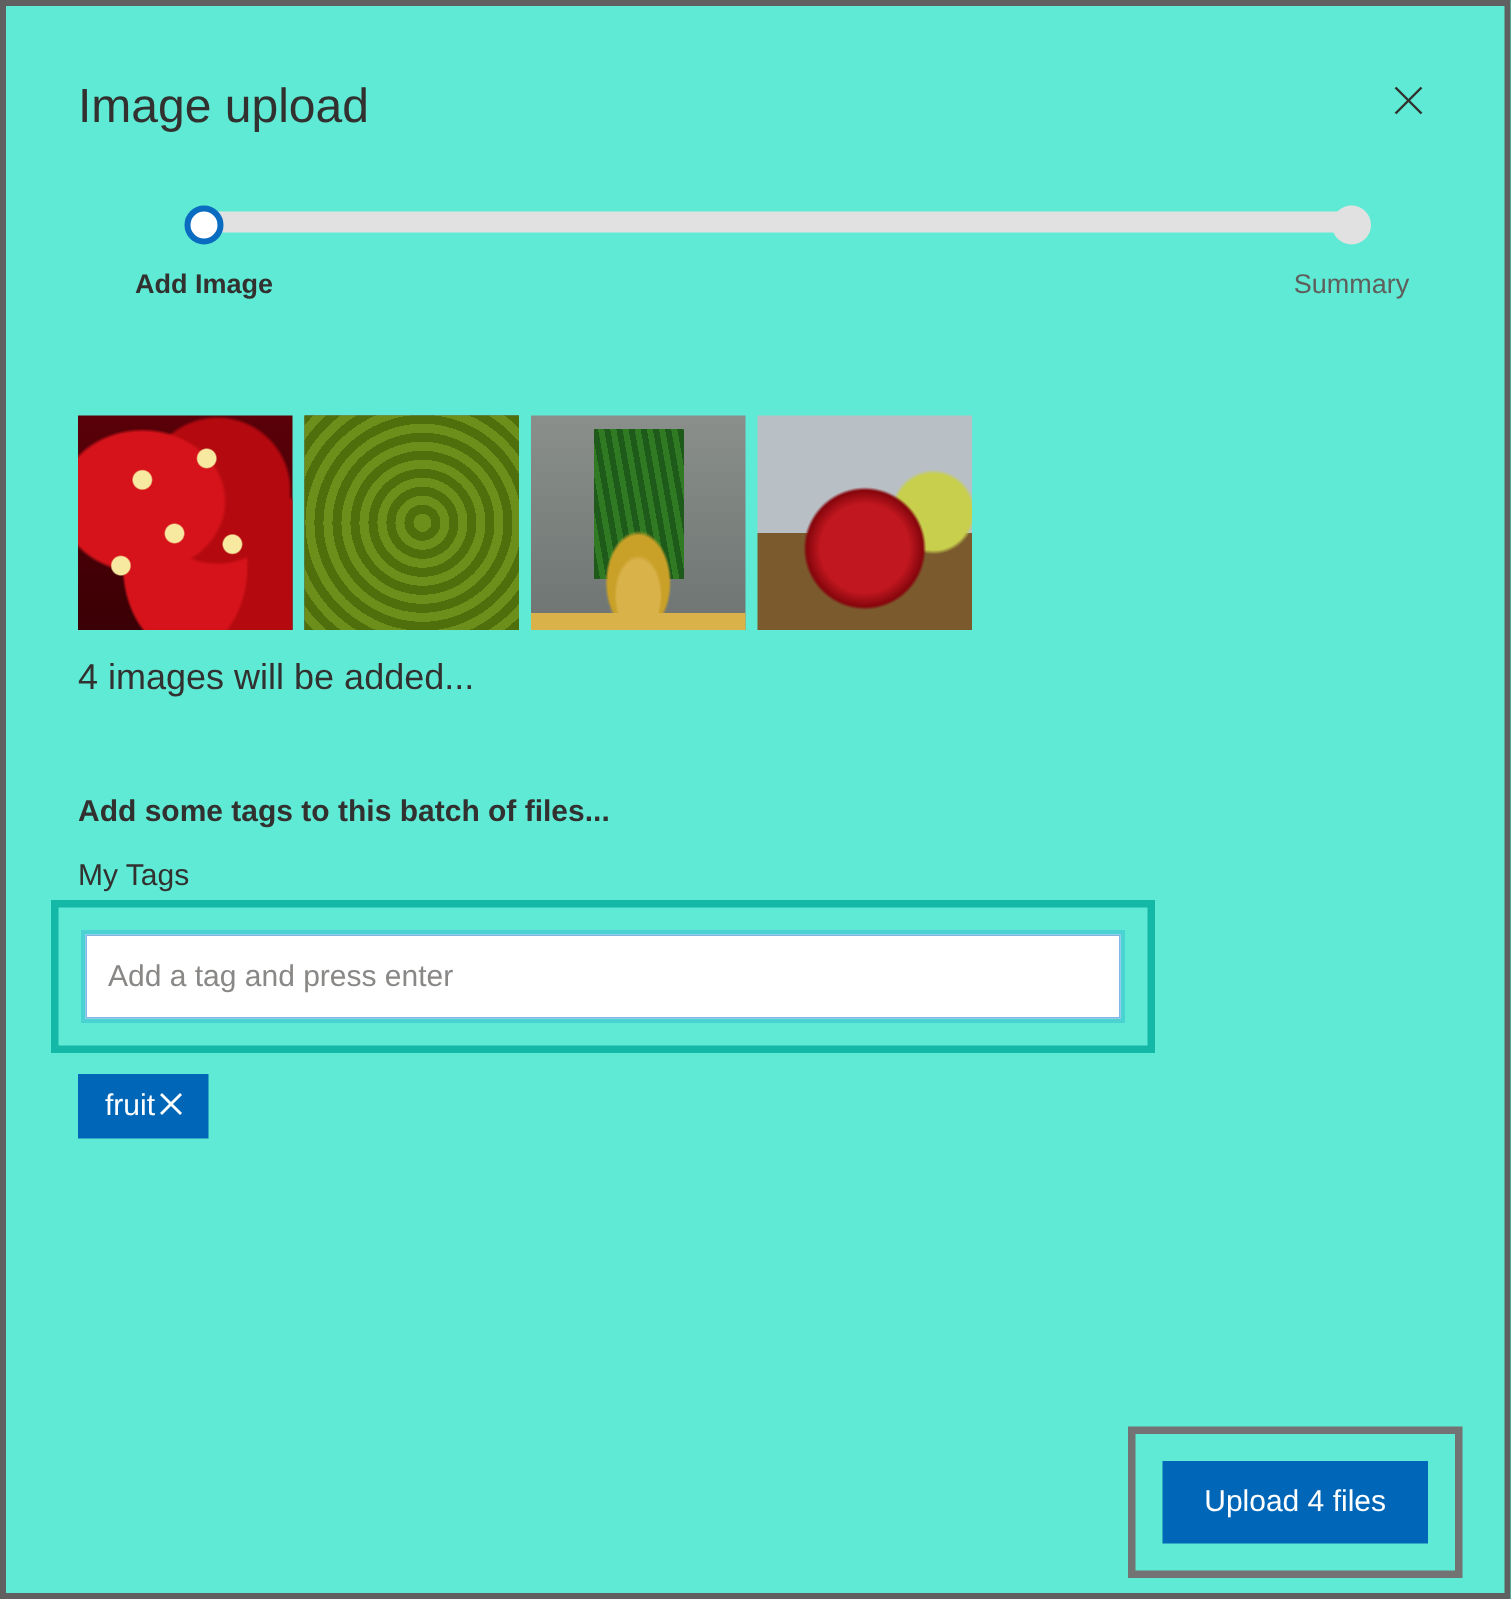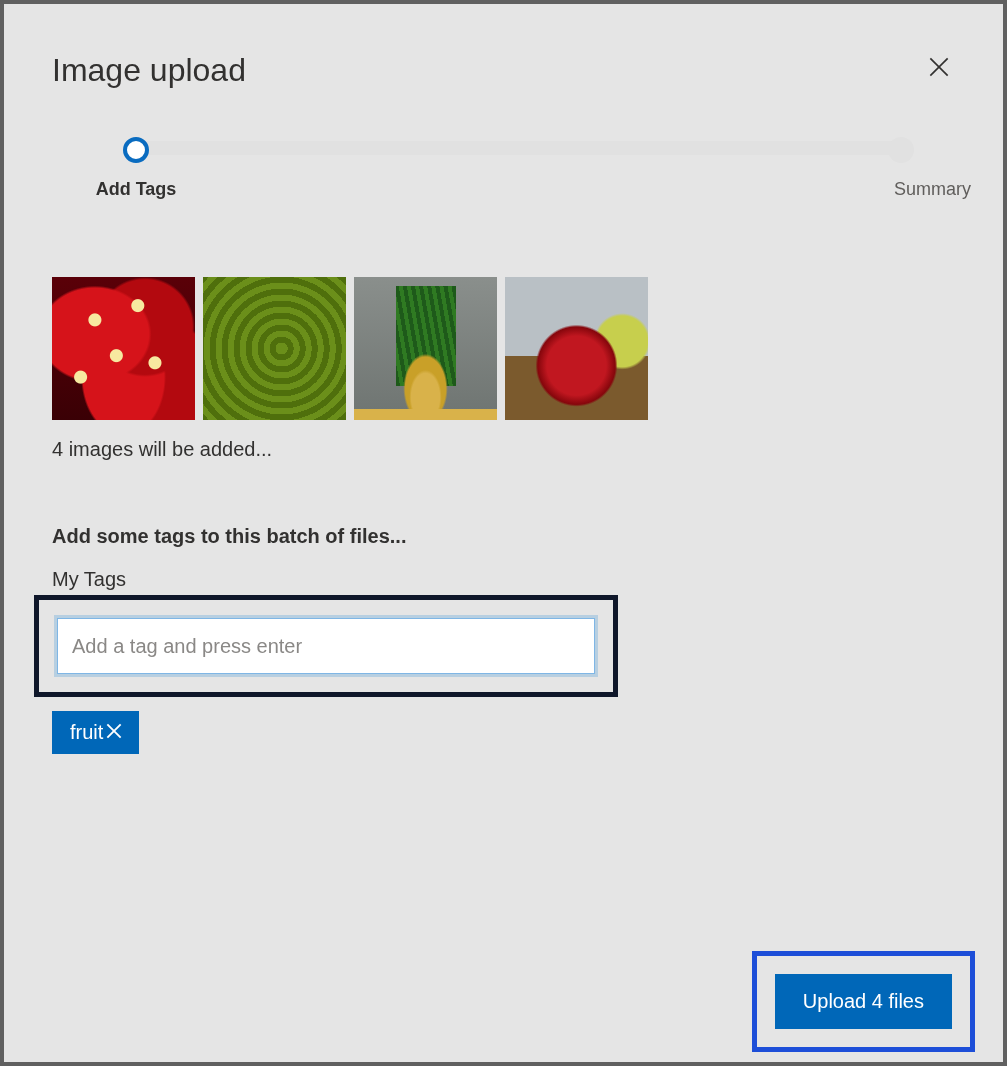--- a/index.html
+++ b/index.html
@@ -1,20 +1,20 @@
 <!DOCTYPE html>
 <html><head>
 <meta charset="utf-8">
 <style>
   * { box-sizing: border-box; margin: 0; padding: 0; }
   html, body { width: 1007px; height: 1066px; font-family: "Segoe UI", Arial, sans-serif; color: #323130; }
   body { background: #606060; padding: 4px; }
   .modal {
     width: 100%; height: 100%;
-    background: #e5e5e5;
+    background: #5eead4;
     position: relative;
     padding: 48px 48px 32px 48px;
   }
   .modal-title {
     font-size: 32px;
     font-weight: 400;
     color: #323130;
   }
   .close-btn {
     position: absolute;
@@ -63,21 +63,21 @@
     margin-top: 16px;
     font-size: 18px;
     color: #605e5c;
   }
   .step.active .step-label {
     font-weight: 600;
     color: #323130;
   }
   .step1 { left: 24px; }
   .step2 { left: 50%; }
-  .step3 { left: calc(100% - 24px); text-align: right; }
+  .step3 { left: calc(100% - 24px); }
 
   
   .thumbs {
     margin-top: 70px;
     display: flex;
     gap: 8px;
   }
   .thumb {
     width: 143px; height: 143px;
     background-size: cover;
@@ -120,44 +120,44 @@
   }
   .thumb4 {
     background:
       radial-gradient(circle at 50% 62%, #c11720 26%, #86060c 34%, transparent 36%),
       radial-gradient(circle at 82% 45%, #c7cf4d 18%, transparent 20%),
       linear-gradient(#b9c0c5 0 55%, #7b5a2d 55% 100%);
   }
 
   .status-text {
     margin-top: 18px;
-    font-size: 20px;
+    font-size: 24px;
     color: #323130;
   }
 
   .section-label {
     margin-top: 64px;
     font-size: 20px;
     font-weight: 600;
     color: #323130;
   }
   .mytags-label {
     margin-top: 20px;
     font-size: 20px;
     color: #323130;
   }
 
   
   .tag-input-highlight {
     position: relative;
     margin-top: 4px;
     margin-left: -18px;
-    width: 584px;
+    width: 736px;
     padding: 18px;
-    border: 5px solid #0f172a;
+    border: 5px solid #14b8a6;
   }
   .tag-input {
     width: 100%;
     height: 56px;
     padding: 0 14px;
     font-size: 20px;
     color: #323130;
     border: 1px solid #7fb6e5;
     outline: none;
     box-shadow: 0 0 0 3px rgba(0,120,212,0.2);
@@ -180,21 +180,21 @@
     background:none; border:none; color:#fff;
   }
   .tag-chip .remove svg { width: 20px; height: 20px; }
 
   
   .upload-highlight {
     position: absolute;
     right: 28px;
     bottom: 10px;
     padding: 18px;
-    border: 5px solid #1d4ed8;
+    border: 5px solid #737373;
   }
   .upload-btn {
     background: #0067b8;
     color: #fff;
     border: none;
     font-size: 20px;
     padding: 16px 28px;
     cursor: pointer;
   }
 </style>
@@ -212,21 +212,21 @@
         <line x1="20" y1="4" x2="4" y2="20"></line>
       </svg>
     </span>
   </button>
 
   <div class="stepper">
     <div class="track"></div>
 
     <div class="step step1 active">
       <div class="step-dot"></div>
-      <div class="step-label">Add Tags</div>
+      <div class="step-label">Add Image</div>
     </div>
     <div class="step step3">
       <div class="step-dot"></div>
       <div class="step-label">Summary</div>
     </div>
   </div>
 
   <div class="thumbs">
     <div class="thumb thumb1"></div>
     <div class="thumb thumb2"></div>

